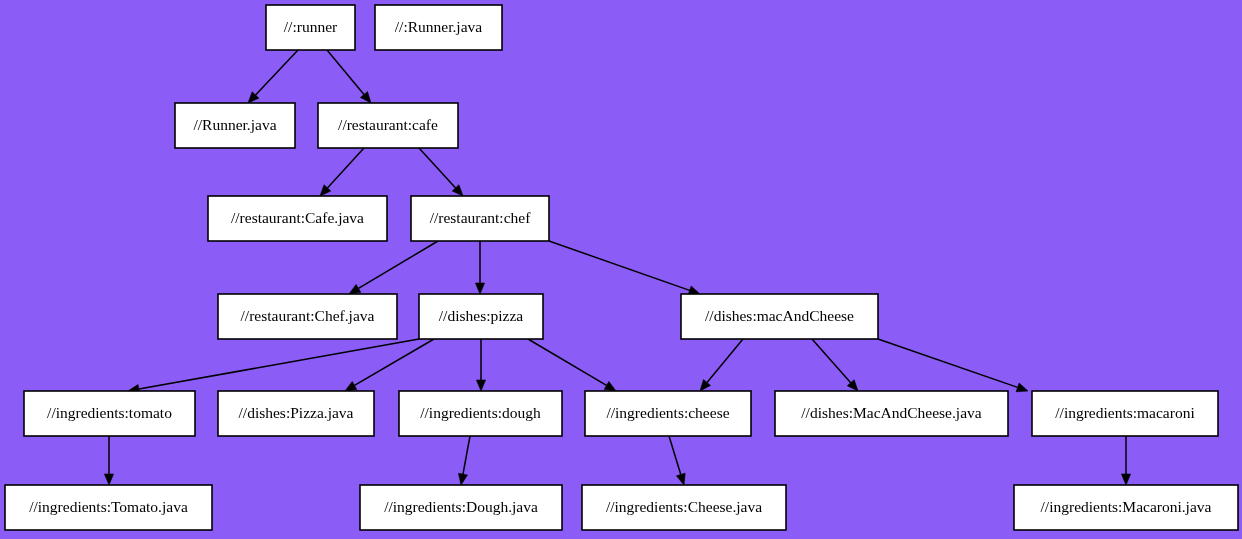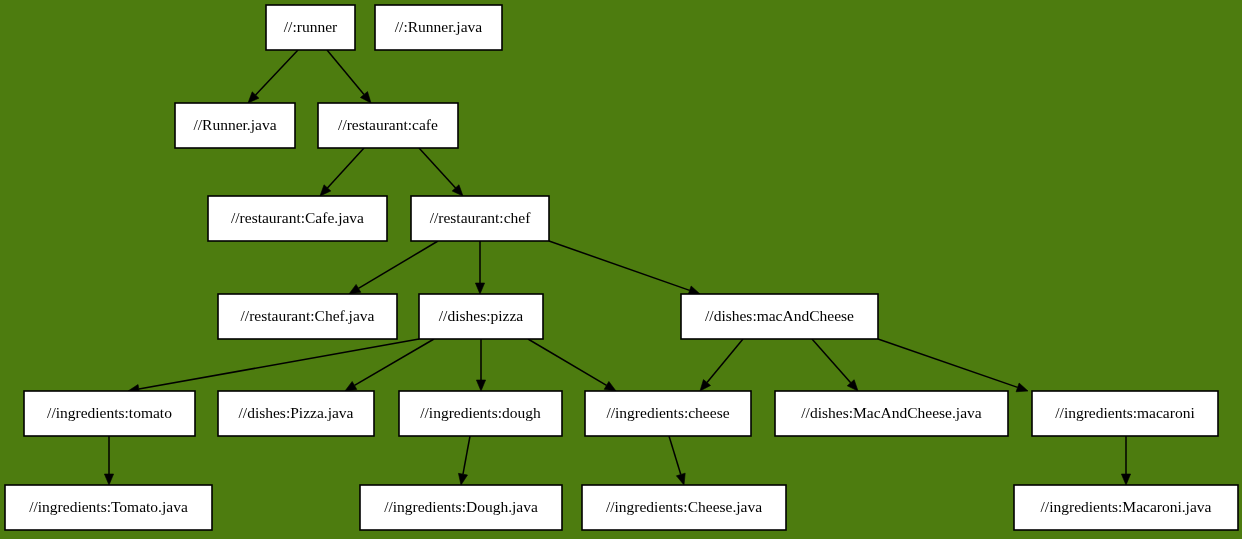--- a/index.html
+++ b/index.html
@@ -11,21 +11,21 @@
   body {
     width: 1242px;
     height: 539px;
     overflow: hidden;
     font-family: "Liberation Serif", "DejaVu Serif", serif;
   }
   #graph-root {
     position: relative;
     width: 1242px;
     height: 539px;
-    background: #4d7c0f;
+    background: #8b5cf6;
   }
   #graph-svg {
     display: block;
     width: 1242px;
     height: 539px;
   }
   .node-box {
     fill: #ffffff;
     stroke: #000000;
     stroke-width: 1.6;

